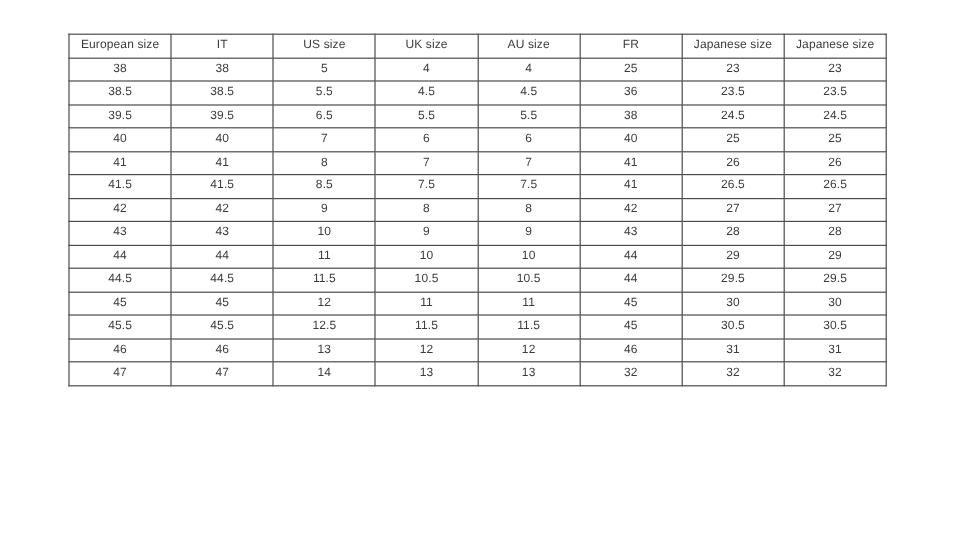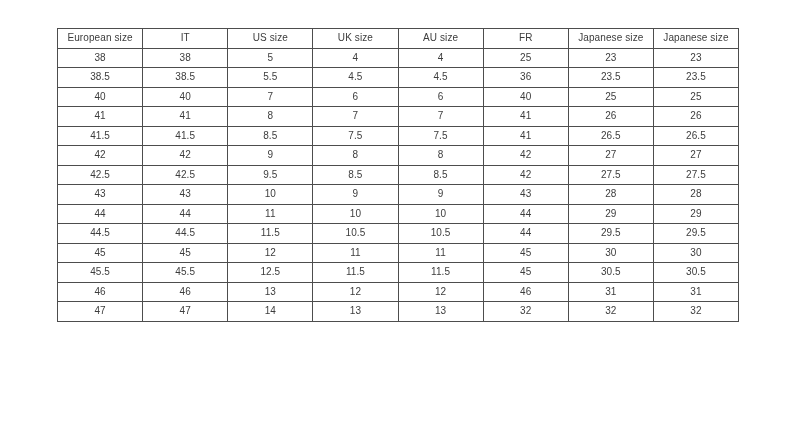--- a/index.html
+++ b/index.html
@@ -69,20 +69,30 @@
           <td>38.5</td>
           <td>38.5</td>
           <td>5.5</td>
           <td>4.5</td>
           <td>4.5</td>
           <td>36</td>
           <td>23.5</td>
           <td>23.5</td>
         </tr>
         <tr>
+          <td>39.5</td>
+          <td>39.5</td>
+          <td>6.5</td>
+          <td>5.5</td>
+          <td>5.5</td>
+          <td>38</td>
+          <td>24.5</td>
+          <td>24.5</td>
+        </tr>
+        <tr>
           <td>40</td>
           <td>40</td>
           <td>7</td>
           <td>6</td>
           <td>6</td>
           <td>40</td>
           <td>25</td>
           <td>25</td>
         </tr>
         <tr>
@@ -109,30 +119,20 @@
           <td>42</td>
           <td>42</td>
           <td>9</td>
           <td>8</td>
           <td>8</td>
           <td>42</td>
           <td>27</td>
           <td>27</td>
         </tr>
         <tr>
-          <td>42.5</td>
-          <td>42.5</td>
-          <td>9.5</td>
-          <td>8.5</td>
-          <td>8.5</td>
-          <td>42</td>
-          <td>27.5</td>
-          <td>27.5</td>
-        </tr>
-        <tr>
           <td>43</td>
           <td>43</td>
           <td>10</td>
           <td>9</td>
           <td>9</td>
           <td>43</td>
           <td>28</td>
           <td>28</td>
         </tr>
         <tr>

